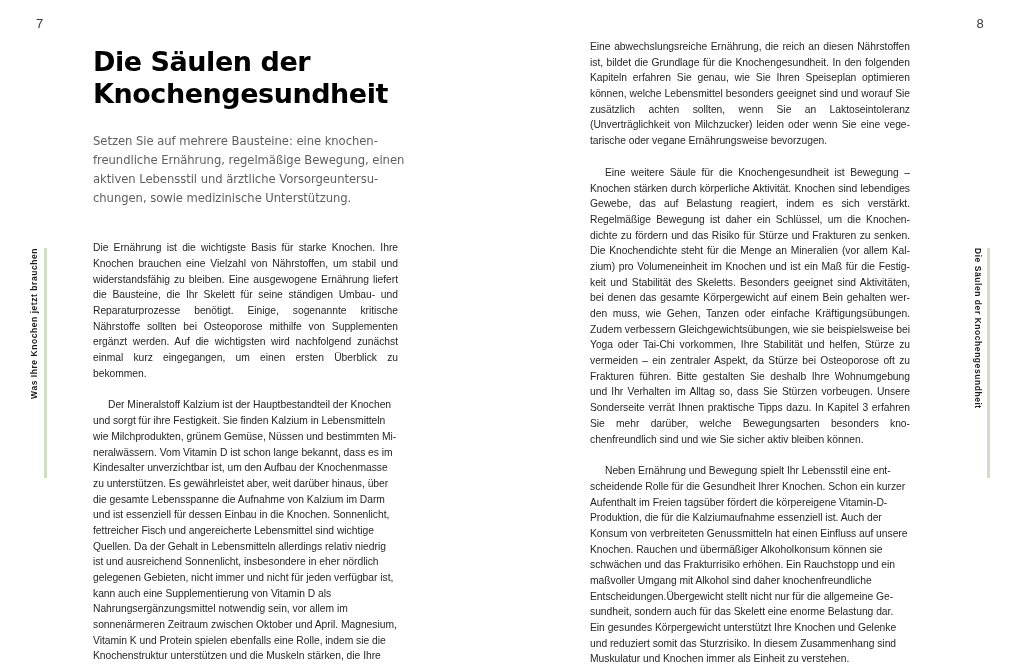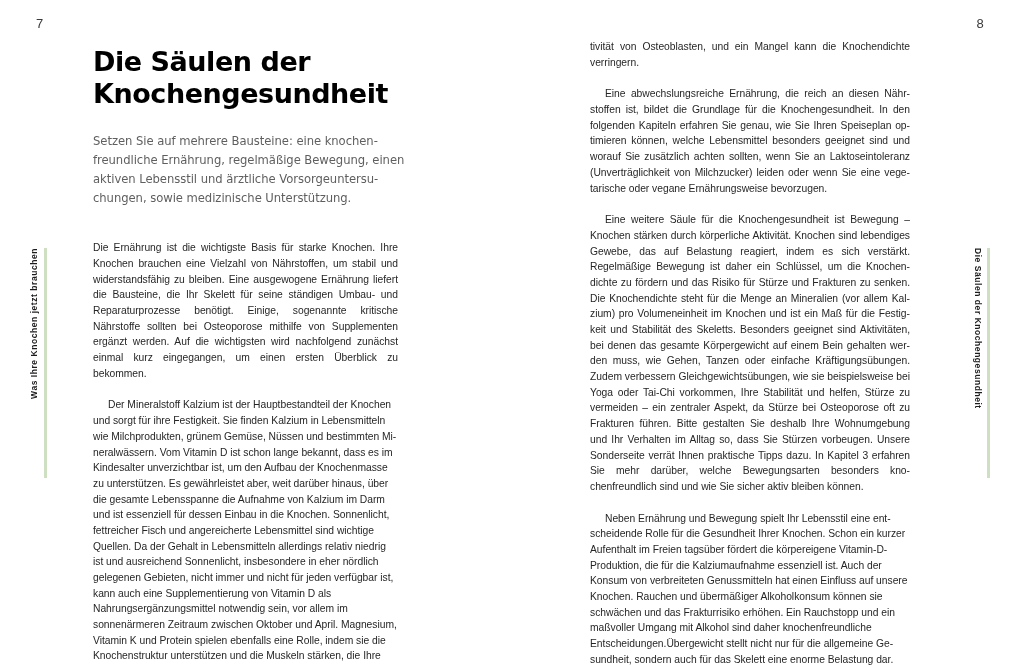--- a/index.html
+++ b/index.html
@@ -166,21 +166,20 @@
 
     <div class="folio folio-right">8</div>
 
     <div class="side-tab side-tab-right">
       <div class="side-rule" style="background: rgb(207, 224, 194);"></div>
       <div class="side-label">Die Säulen der Knochengesundheit</div>
     </div>
 
     <div class="col col-right">
       <div class="body-copy">
-        <p>tivität von Osteoblasten, und ein Mangel kann die Knochendichte verringern.</p>
         <p>Eine abwechslungsreiche Ernährung, die reich an diesen Nähr­stoffen ist, bildet die Grundlage für die Knochengesundheit. In den folgenden Kapiteln erfahren Sie genau, wie Sie Ihren Speiseplan op­timieren können, welche Lebensmittel besonders geeignet sind und worauf Sie zusätzlich achten sollten, wenn Sie an Laktoseintoleranz (Unverträglichkeit von Milchzucker) leiden oder wenn Sie eine vege­tarische oder vegane Ernährungsweise bevorzugen.</p>
         <p>Eine weitere Säule für die Knochengesundheit ist Bewegung – Knochen stärken durch körperliche Aktivität. Knochen sind lebendi­ges Gewebe, das auf Belastung reagiert, indem es sich verstärkt. Regelmäßige Bewegung ist daher ein Schlüssel, um die Knochen­dichte zu fördern und das Risiko für Stürze und Frakturen zu senken. Die Knochendichte steht für die Menge an Mineralien (vor allem Kal­zium) pro Volumeneinheit im Knochen und ist ein Maß für die Festig­keit und Stabilität des Skeletts. Besonders geeignet sind Aktivitäten, bei denen das gesamte Körpergewicht auf einem Bein gehalten wer­den muss, wie Gehen, Tanzen oder einfache Kräftigungsübungen. Zudem verbessern Gleichgewichtsübungen, wie sie beispielsweise bei Yoga oder Tai-Chi vorkommen, Ihre Stabilität und helfen, Stürze zu vermeiden – ein zentraler Aspekt, da Stürze bei Osteoporose oft zu Frakturen führen. Bitte gestalten Sie deshalb Ihre Wohnumge­bung und Ihr Verhalten im Alltag so, dass Sie Stürzen vorbeugen. Unsere Sonderseite verrät Ihnen praktische Tipps dazu. In Kapitel 3 erfahren Sie mehr darüber, welche Bewegungsarten besonders kno­chenfreundlich sind und wie Sie sicher aktiv bleiben können.</p>
         <p>Neben Ernährung und Bewegung spielt Ihr Lebensstil eine ent­scheidende Rolle für die Gesundheit Ihrer Knochen. Schon ein kur­zer Aufenthalt im Freien tagsüber fördert die körpereigene Vita­min-D-Produktion, die für die Kalziumaufnahme essenziell ist. Auch der Konsum von verbreiteten Genussmitteln hat einen Einfluss auf unsere Knochen. Rauchen und übermäßiger Alkoholkonsum können sie schwächen und das Frakturrisiko erhöhen. Ein Rauchstopp und ein maßvoller Umgang mit Alkohol sind daher knochenfreundliche Entscheidungen.Übergewicht stellt nicht nur für die allgemeine Ge­sundheit, sondern auch für das Skelett eine enorme Belastung dar. Ein gesundes Körpergewicht unterstützt Ihre Knochen und Gelenke und reduziert somit das Sturzrisiko. In diesem Zusammenhang sind Muskulatur und Knochen immer als Einheit zu verstehen.</p>
       </div>
     </div>
   </div>
 
 </div>
 
 </body></html>

